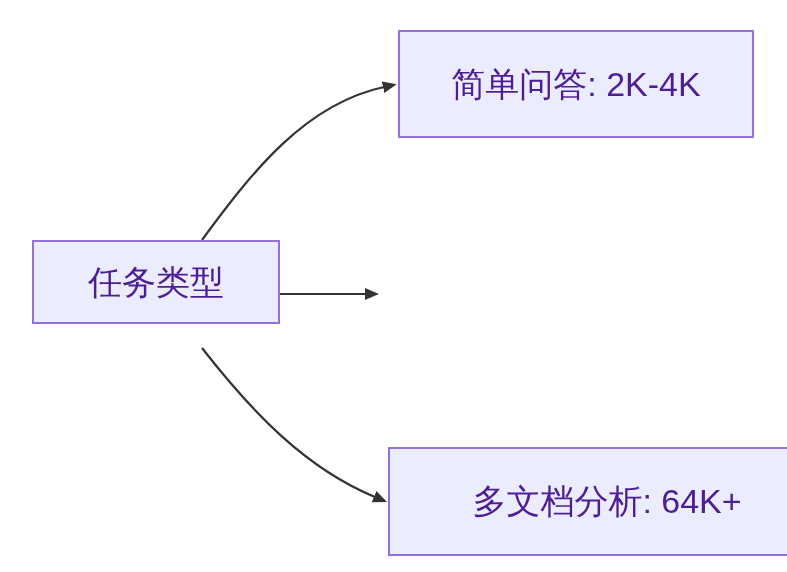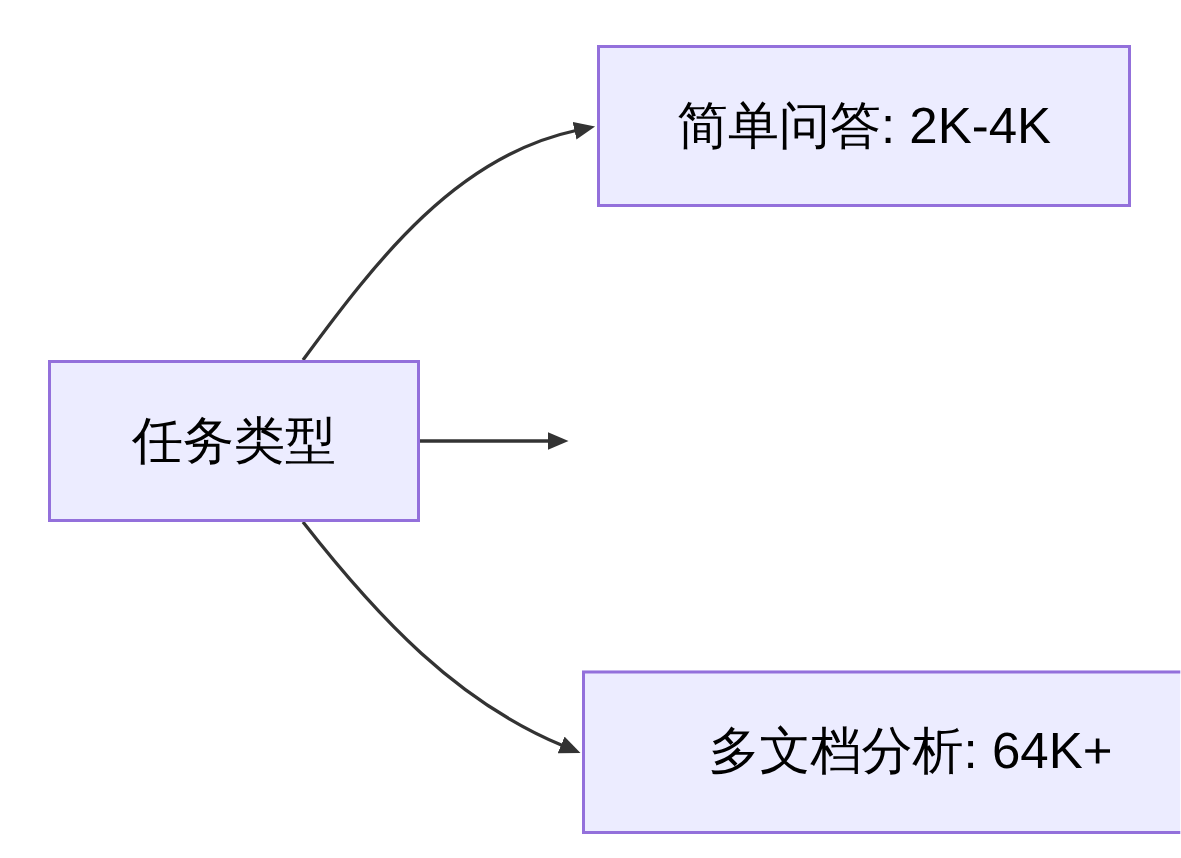--- a/index.html
+++ b/index.html
@@ -22,26 +22,26 @@
     height: 572px;
   }
   .node {
     position: absolute;
     box-sizing: border-box;
     background: #ececff;
     border: 2px solid #9370db;
     display: flex;
     align-items: center;
     justify-content: center;
-    color: #000000;
+    color: #4c1d95;
     font-size: 34px;
     line-height: 1.2;
     white-space: nowrap;
   }
-  .node-root   { left: 32px;  top: 240px; width: 248px; height: 108px; }
+  .node-root   { left: 32px;  top: 240px; width: 248px; height: 84px; }
   .node-b0     { left: 398px; top: 30px;  width: 356px; height: 108px; }
   .node-b1     { left: 379px; top: 240px; width: 391px; height: 109px; }
   .node-b2     { left: 388px; top: 447px; width: 438px; height: 109px; }
   .edge {
     stroke: #333333;
     stroke-width: 2.2;
     fill: none;
   }
 </style>
 </head>

